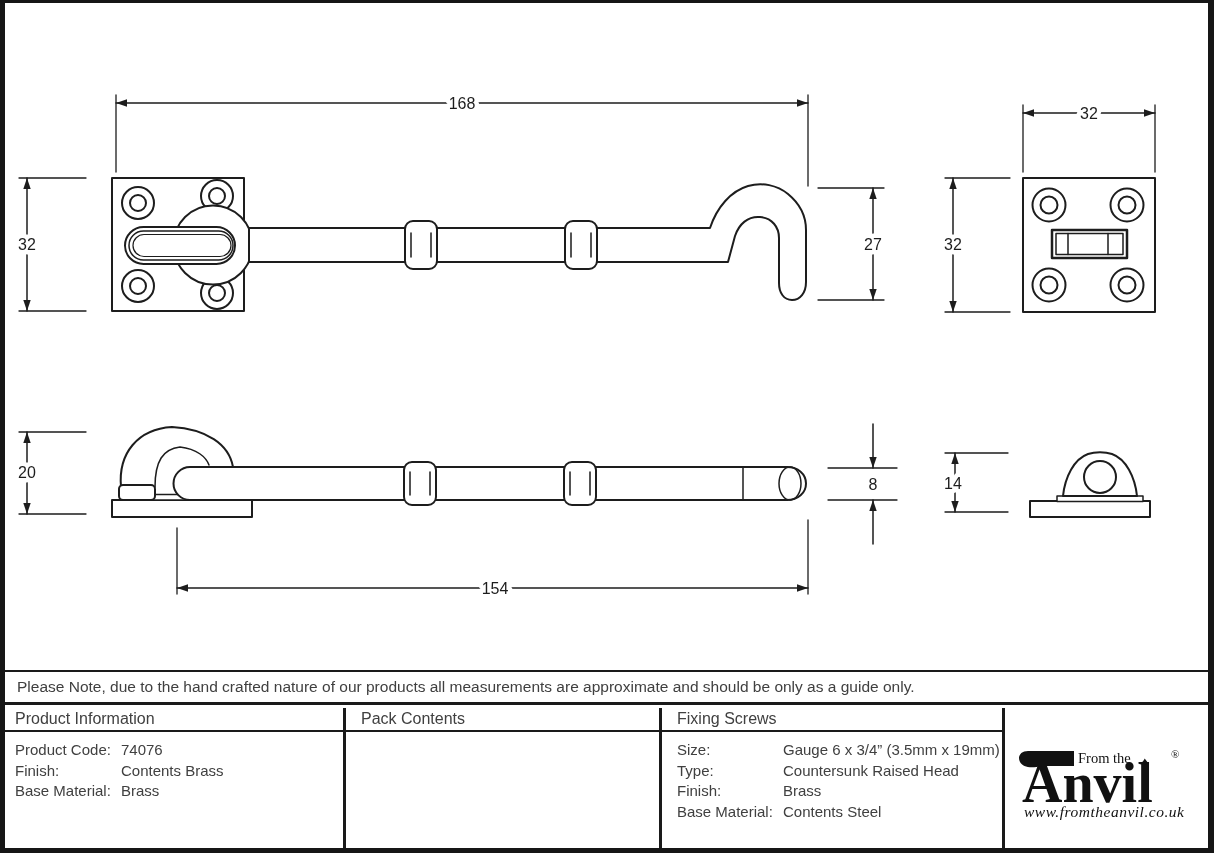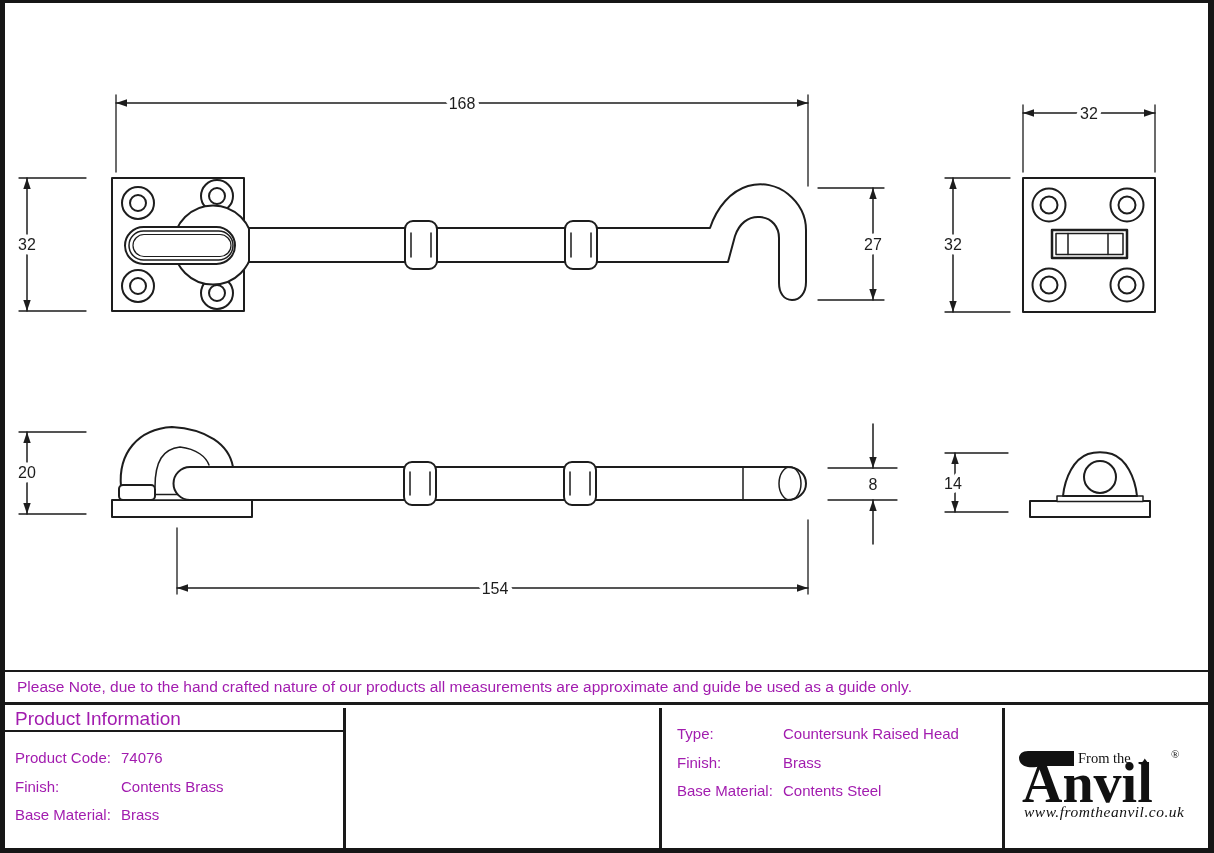--- a/index.html
+++ b/index.html
@@ -1,18 +1,18 @@
 <!DOCTYPE html>
 <html><head>
 <meta charset="utf-8">
 <style>
   html,body { margin:0; padding:0; background:#e8e8e8; }
   #page {
     position:relative; width:1214px; height:853px; background:#ffffff;
-    font-family:"Liberation Sans", sans-serif; color:#a21caf; overflow:hidden;
+    font-family:"Liberation Sans", sans-serif; color:#404040; overflow:hidden;
     margin:0 auto;
   }
   
   .frame-left   { position:absolute; left:0; top:0; width:5px;  height:853px; background:#161616; }
   .frame-top    { position:absolute; left:0; top:0; width:1214px; height:3px; background:#161616; }
   .frame-right  { position:absolute; left:1208px; top:0; width:6px; height:853px; background:#161616; }
   .frame-bottom { position:absolute; left:0; top:848px; width:1214px; height:5px; background:#161616; }
 
   svg text.dim {
     font-family:"Liberation Sans", sans-serif; font-size:16px; fill:#1d1d1d;
@@ -28,26 +28,26 @@
   }
 
   
   .col { position:absolute; top:708px; bottom:5px; background:#fff; }
   .col-1 { left:5px;    width:338px; border-right:3px solid #1a1a1a; }
   .col-2 { left:346px;  width:313px; border-right:3px solid #1a1a1a; }
   .col-3 { left:662px;  width:340px; border-right:3px solid #1a1a1a; }
   .col-4 { left:1036px; right:6px; display:flex; align-items:center; justify-content:flex-end; }
   .col-head {
     height:22px; border-bottom:2px solid #1a1a1a; display:flex; align-items:center;
-    padding-left:15px; font-size:19px;
+    padding-left:15px; font-size:16px;
   }
   .col-1 .col-head { padding-left:10px; }
   .col-body { padding:8px 0 0 15px; font-size:15px; line-height:20.5px; }
   .col-1 .col-body { padding-left:10px; }
-  .kv { display:flex;margin-top:8px; }
+  .kv { display:flex; }
   .kv .k { width:106px; flex:none; }
 
   
   .logo-box { position:relative; width:190px; height:84px; }
 </style>
 </head>
 <body>
 
 <div id="page">
 
@@ -206,21 +206,21 @@
       <text class="dim" x="953" y="250">32</text>
       <text class="dim" x="27" y="478">20</text>
       <text class="dim" x="495" y="593.5">154</text>
       <text class="dim" x="873" y="489.5">8</text>
       <text class="dim" x="953" y="488.5">14</text>
     </g>
   </svg>
 
   
   <div class="note-row">
-    <span>Please Note, due to the hand crafted nature of our products all measurements are approximate and guide be used as a guide only.</span>
+    <span>Please Note, due to the hand crafted nature of our products all measurements are approximate and should be only as a guide only.</span>
   </div>
 
   
   <div class="col col-1">
     <div class="col-head">Product Information</div>
     <div class="col-body">
       <div class="kv">
         <span class="k">Product Code:</span>
         <span class="v">74076</span>
       </div>
@@ -229,24 +229,30 @@
         <span class="v">Contents Brass</span>
       </div>
       <div class="kv">
         <span class="k">Base Material:</span>
         <span class="v">Brass</span>
       </div>
     </div>
   </div>
 
   <div class="col col-2">
+    <div class="col-head">Pack Contents</div>
   </div>
 
   <div class="col col-3">
+    <div class="col-head">Fixing Screws</div>
     <div class="col-body">
+      <div class="kv">
+        <span class="k">Size:</span>
+        <span class="v">Gauge 6 x 3/4” (3.5mm x 19mm)</span>
+      </div>
       <div class="kv">
         <span class="k">Type:</span>
         <span class="v">Countersunk Raised Head</span>
       </div>
       <div class="kv">
         <span class="k">Finish:</span>
         <span class="v">Brass</span>
       </div>
       <div class="kv">
         <span class="k">Base Material:</span>

